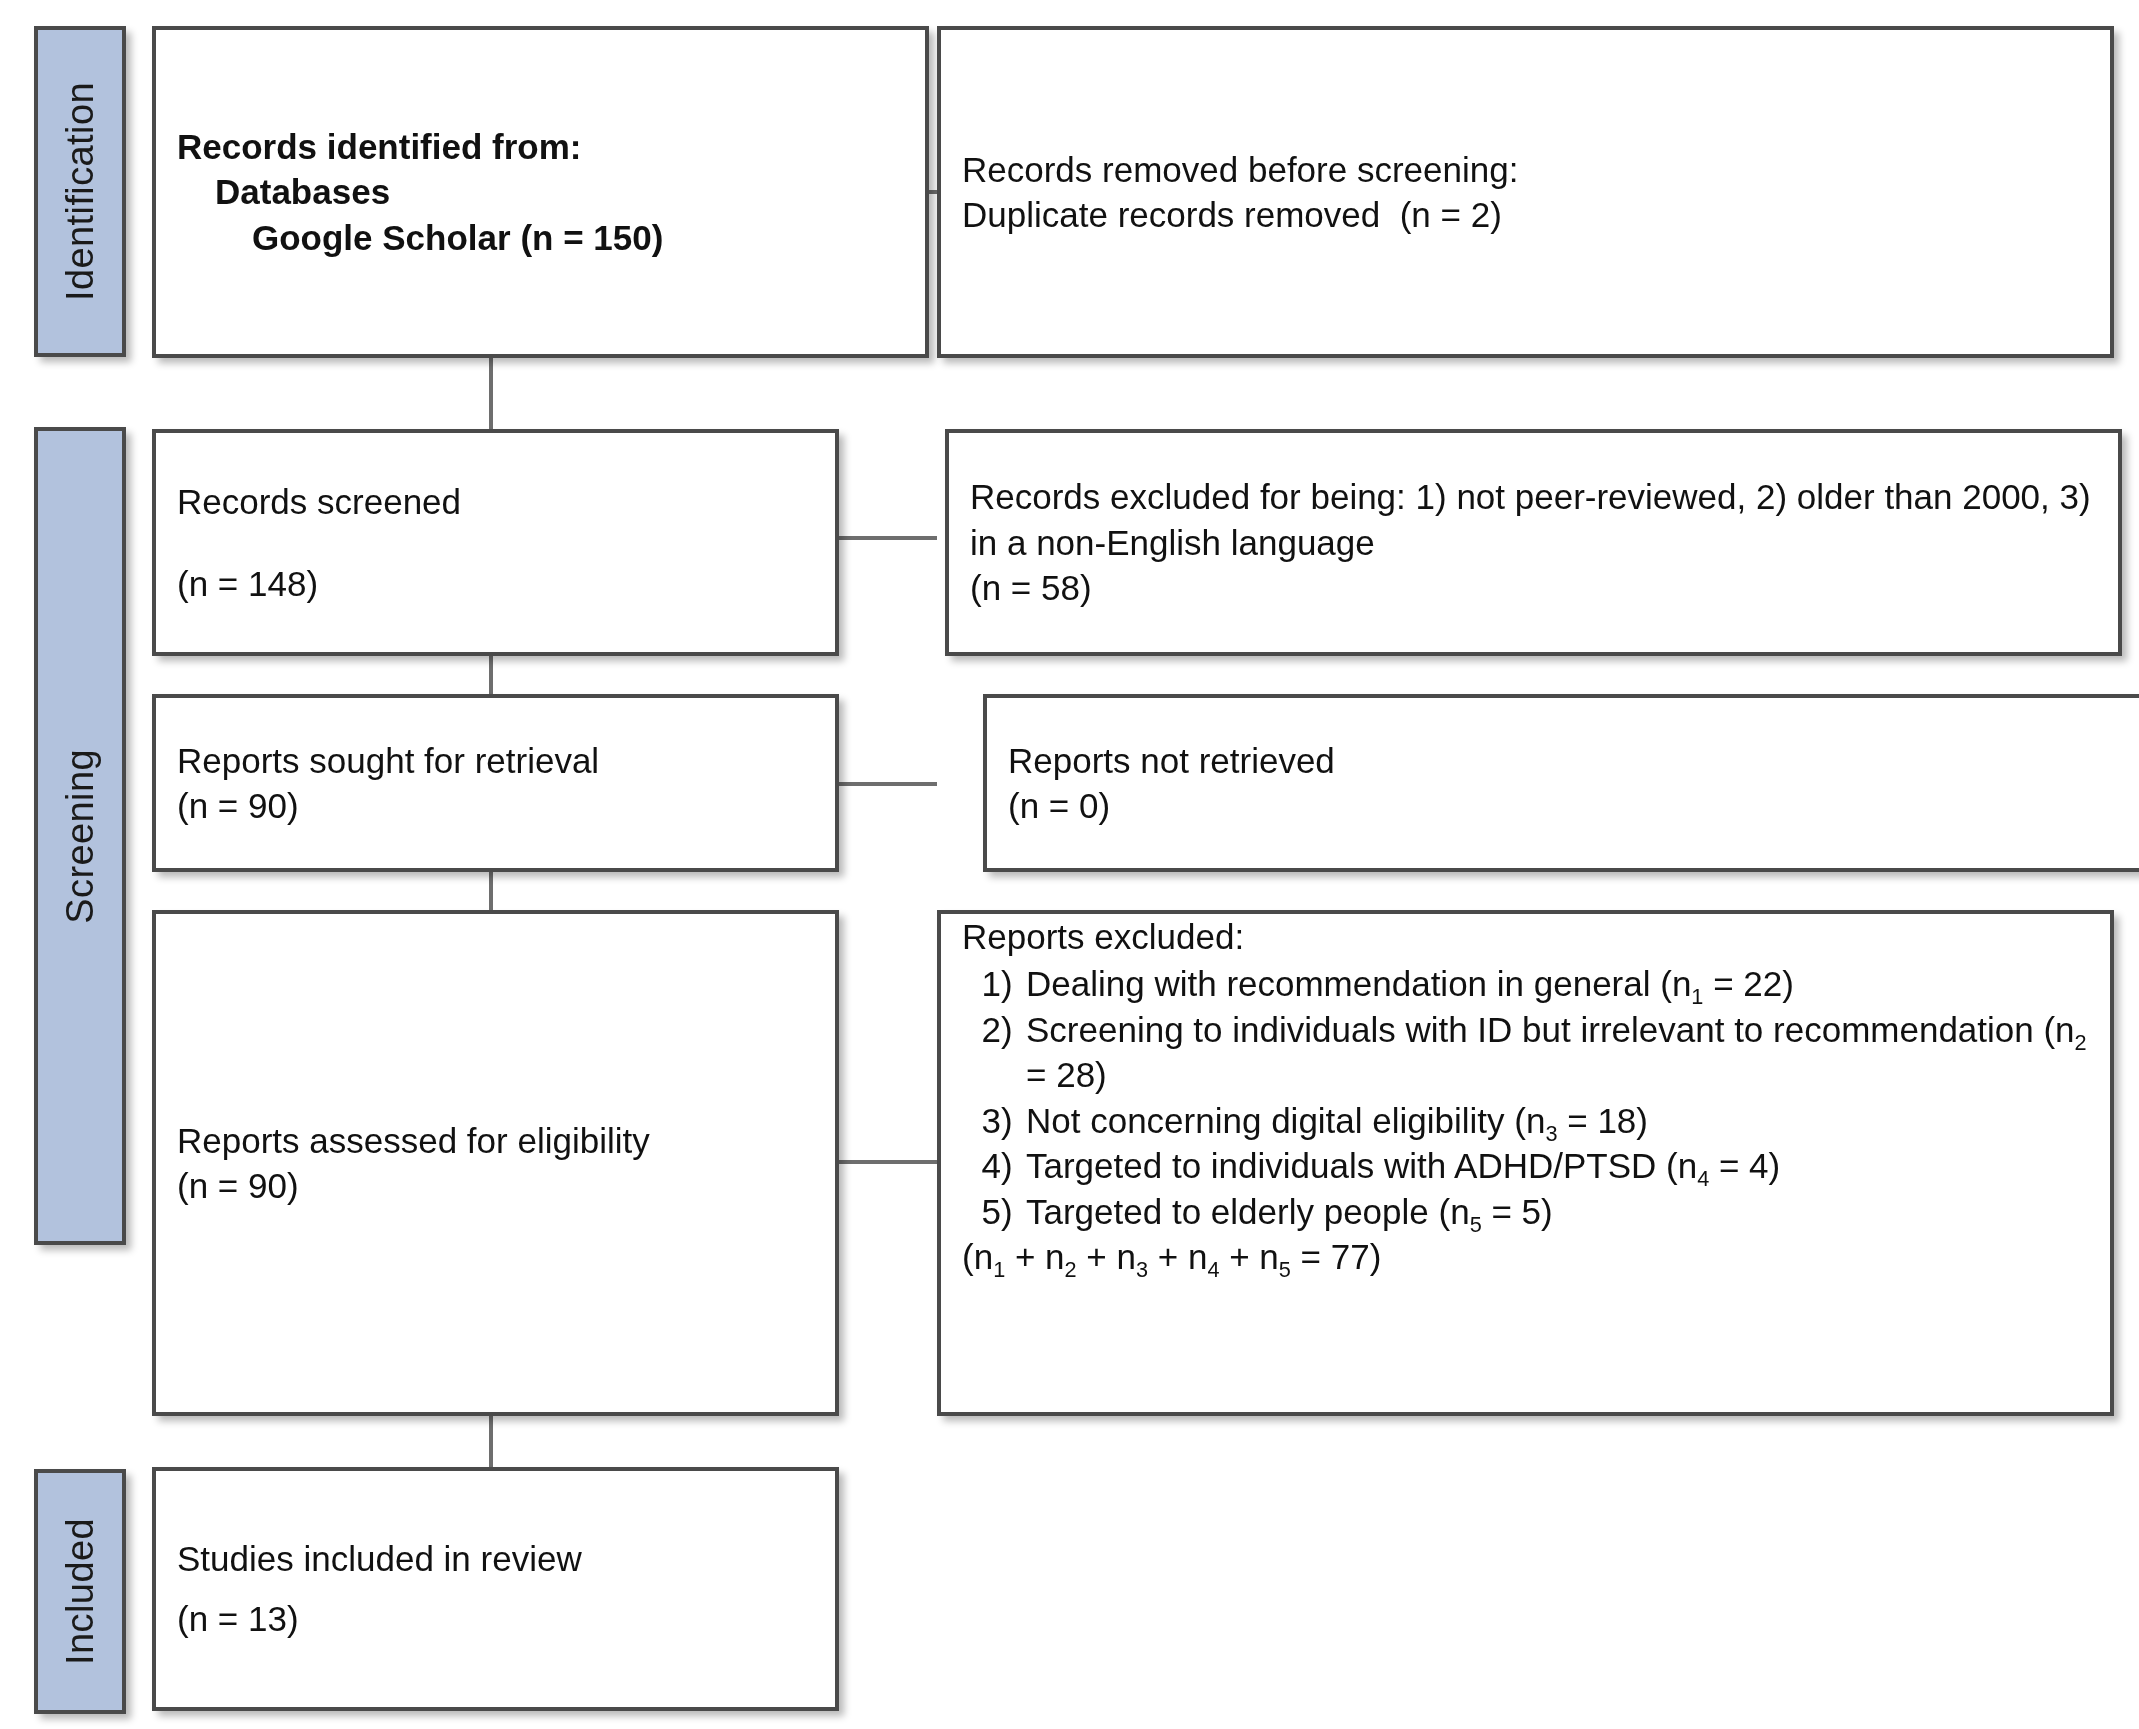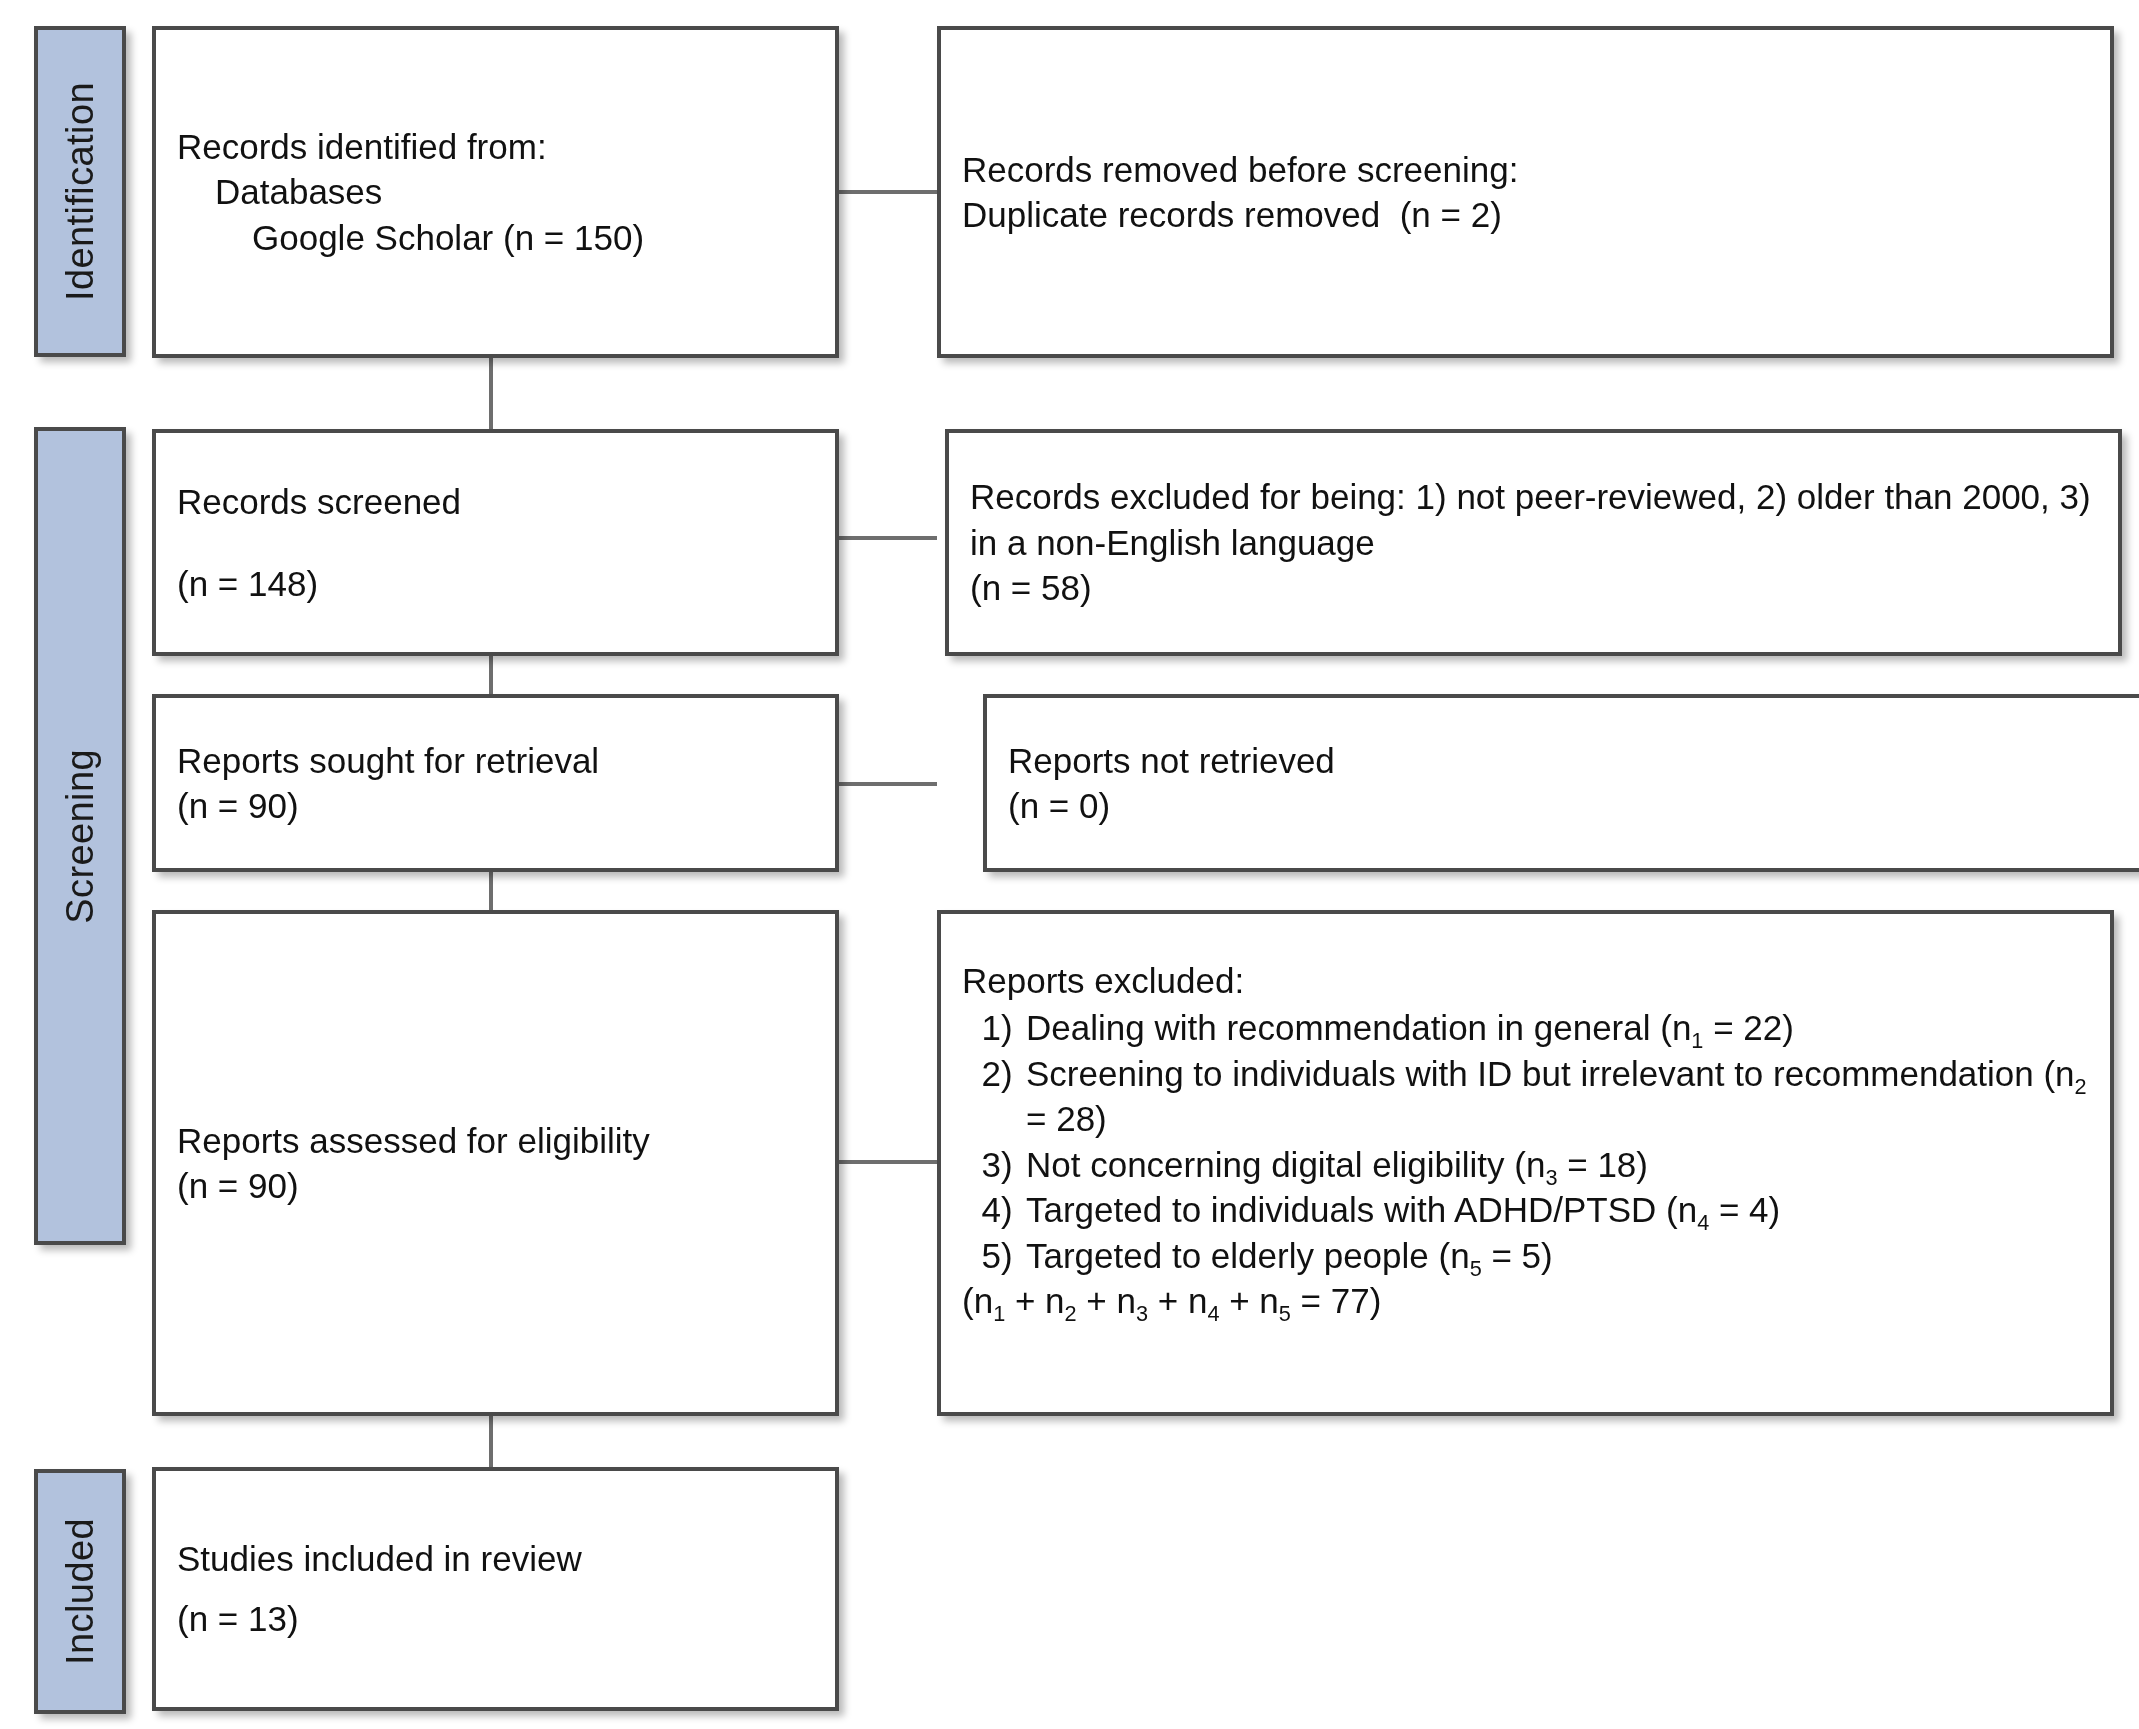--- a/index.html
+++ b/index.html
@@ -112,21 +112,21 @@
   <div class="conn-h" style="left:839px; top:536px; width:98px;"></div>
 
   <div class="conn-v" style="left:489px; top:872px; height:41px;"></div>
 
   <div class="conn-h" style="left:839px; top:782px; width:98px;"></div>
 
   <div class="conn-v" style="left:489px; top:1414px; height:56px;"></div>
 
   <div class="conn-h" style="left:839px; top:1160px; width:98px;"></div>
 
-  <div class="flow-box" style="left:152px; top:26px; width:687px; height:332px;">
+  <div class="flow-box" style="left:152px; top:26px; width:777px; height:332px;font-weight:bold;">
     <div class="line">Records identified from:</div>
     <div class="line indent1">Databases</div>
     <div class="line indent2">Google Scholar (n = 150)</div>
   </div>
 
   <div class="flow-box" style="left:152px; top:429px; width:687px; height:227px;gap:36px;">
     <div class="line">Records screened</div>
     <div class="line">(n = 148)</div>
   </div>
 
@@ -153,21 +153,21 @@
   <div class="flow-box" style="left:945px; top:429px; width:1177px; height:227px;">
     <div class="line wrap">Records excluded for being: 1) not peer-reviewed, 2) older than 2000, 3) in a non-English language</div>
     <div class="line">(n = 58)</div>
   </div>
 
   <div class="flow-box" style="left:983px; top:694px; width:1177px; height:178px;">
     <div class="line">Reports not retrieved</div>
     <div class="line">(n = 0)</div>
   </div>
 
-  <div class="flow-box" style="left:937px; top:910px; width:1177px; height:506px; justify-content:flex-start; padding-top:44px;">
+  <div class="flow-box" style="left:937px; top:910px; width:1177px; height:506px; justify-content:flex-start; ">
     <div class="line">Reports excluded:</div>
 
     <div class="num-list">
       <div class="num-row">
         <span class="num">1)</span>
         <span class="txt"><span>Dealing with recommendation in general (n</span><sub>1</sub><span> = 22)</span></span>
       </div>
       <div class="num-row">
         <span class="num">2)</span>
         <span class="txt"><span>Screening to individuals with ID but irrelevant to recommendation (n</span><sub>2</sub><span> =  28)</span></span>

